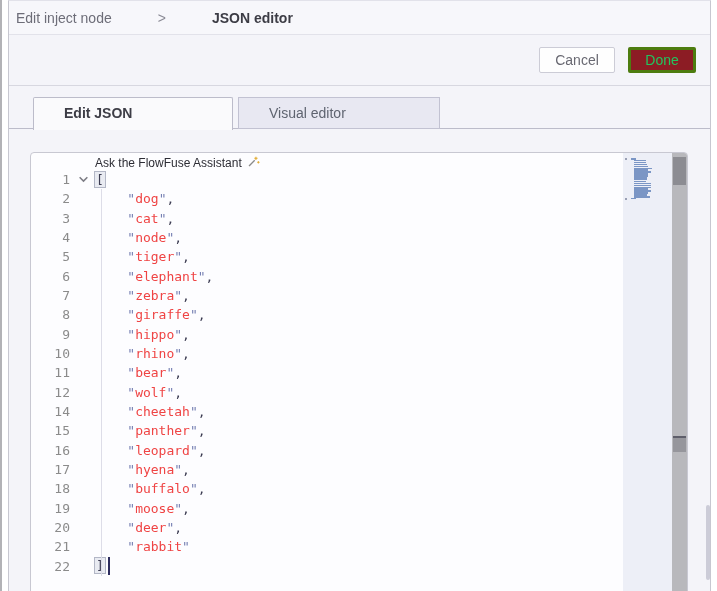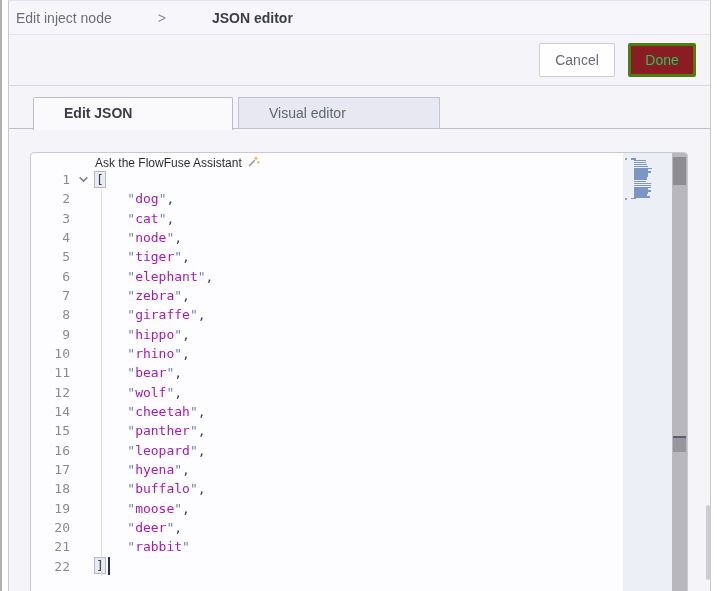--- a/index.html
+++ b/index.html
@@ -23,21 +23,21 @@
     display:flex; align-items:center; padding-left:7px; font-size:14px; color:#6d6d78;gap:40px;
   }
   .breadcrumb-bar .sep { margin:0 6px; color:#8a8a95; }
   .breadcrumb-bar .current { color:#3c3c45; font-weight:bold; }
 
   
   .action-bar {
     height:51px; border-bottom:1px solid #d7d7e0; background:#f4f4f9;
     display:flex; align-items:center; justify-content:flex-end; gap:13px; padding-right:14px;
   }
-  .btn { height:34px; font-size:14px; border-radius:2px; cursor:pointer; font-family:"Liberation Sans",sans-serif; }
+  .btn { height:26px; font-size:14px; border-radius:2px; cursor:pointer; font-family:"Liberation Sans",sans-serif; }
   .btn-cancel { width:76px; background:#fefefe; border:1px solid #ccccd6; color:#696972; }
   .btn-done   { width:68px; background:#8c1c24; border:3px solid #4d7c0f; color:#22c55e; }
 
   
   .tabs-bar { position:relative; height:43px; background:#f4f4f9; }
   .tabs-line { position:absolute; left:0; right:0; bottom:0; height:1px; background:#bcbcca; }
   .tab { position:absolute; top:11px; font-size:14px; padding:7px 0 0 30px; cursor:pointer; }
   .tab-active {
     left:24px; width:200px; height:33px; background:#fafafc;
     border:1px solid #bcbcca; border-bottom:none; border-radius:2px 2px 0 0;
@@ -63,21 +63,21 @@
   }
   .hint-row { height:17px; display:flex; align-items:center; gap:5px; padding:3px 0 0 64px; }
   .hint-text { font-size:12px; color:#2d2d35; }
   .code { position:relative; font-family:"DejaVu Sans Mono","Liberation Mono",monospace; font-size:13px; }
   .indent-guide { position:absolute; left:69.5px; width:1px; background:#dddde8; }
   .line { height:19.33px; display:flex; align-items:center; }
   .ln  { flex:0 0 39px; text-align:right; color:#8b8b8b; }
   .fold{ flex:0 0 26px; display:flex; justify-content:center; align-items:center; }
   .txt { white-space:pre; color:#47539b; }
   .q   { color:#7680b3; }
-  .w   { color:#a21caf; }
+  .w   { color:#ef4444; }
   .p   { color:#3c3c52; }
   .bracket {
     color:#3c3c52; background:#e9ebf2; border:1px solid #b3b7c6;
     padding:0 1px; margin:-1px 0 -1px -2px;
   }
   .cursor { display:inline-block; width:2px; height:18px; background:#2c2c5e; margin-left:2px; vertical-align:middle; }
 
   
   .minimap { position:absolute; top:0; right:15px; width:49px; height:100%; background:#edeff7; }
   .mmbar { position:absolute; height:1.5px; background:#7b96c5; }

